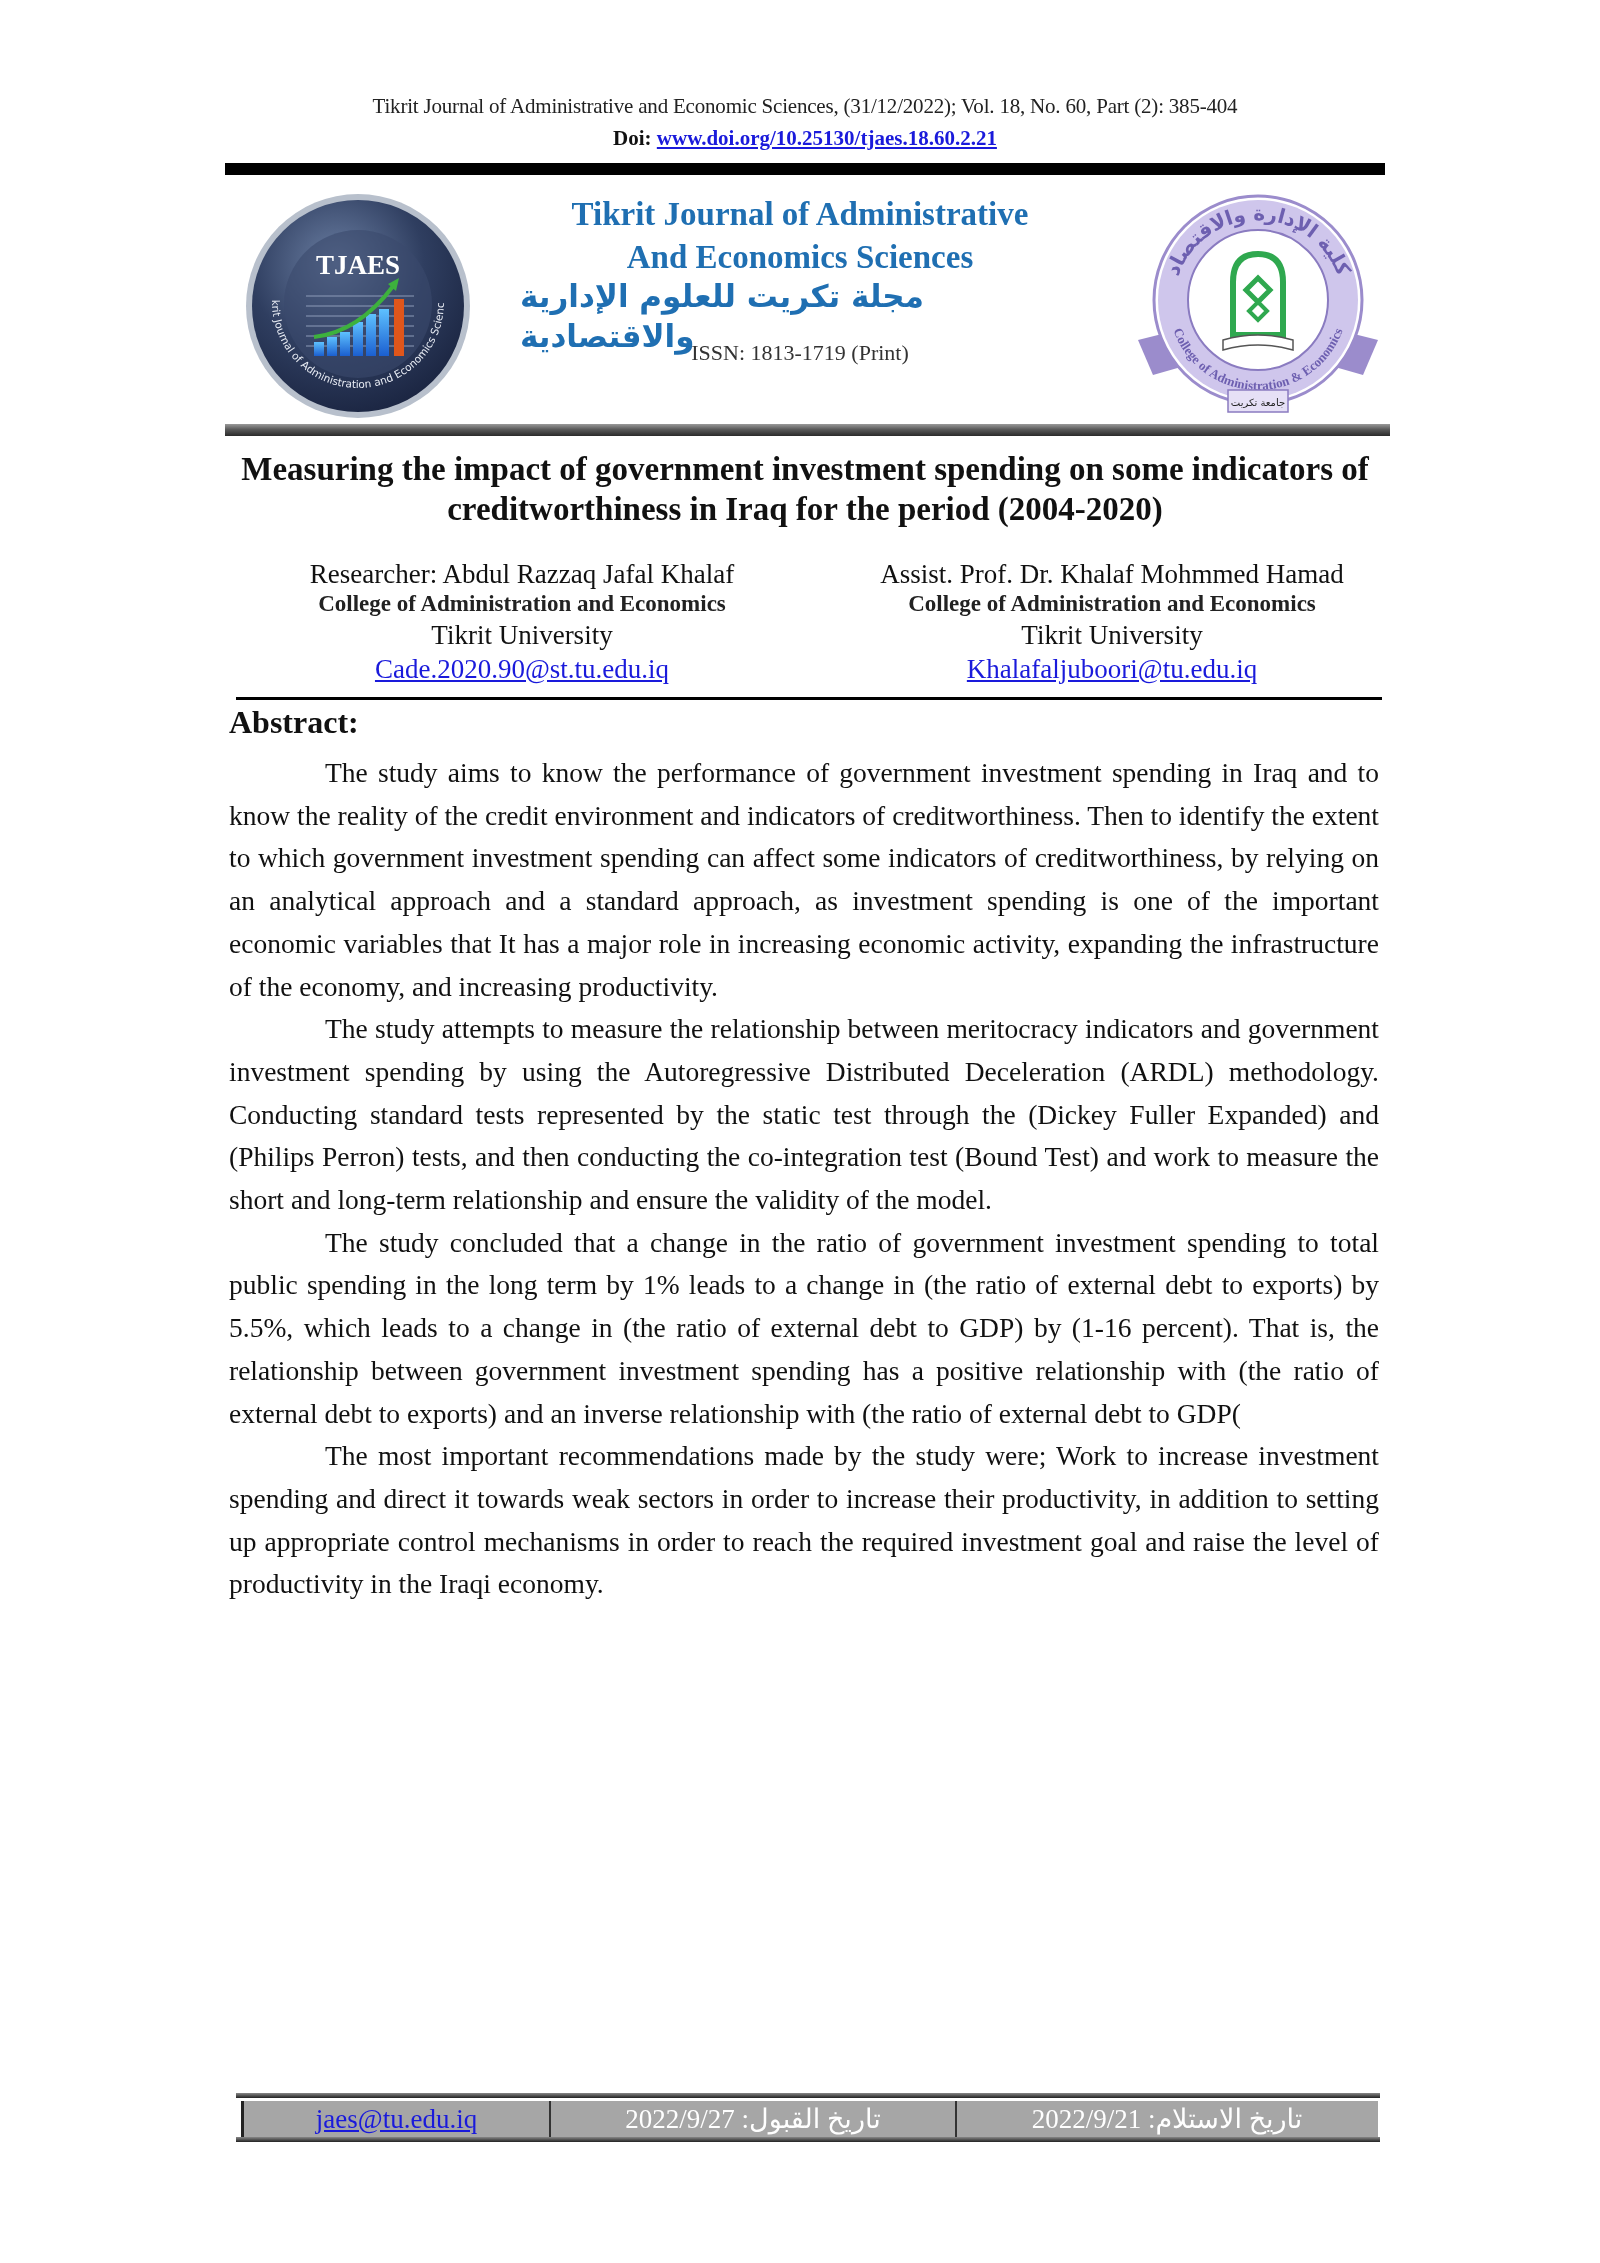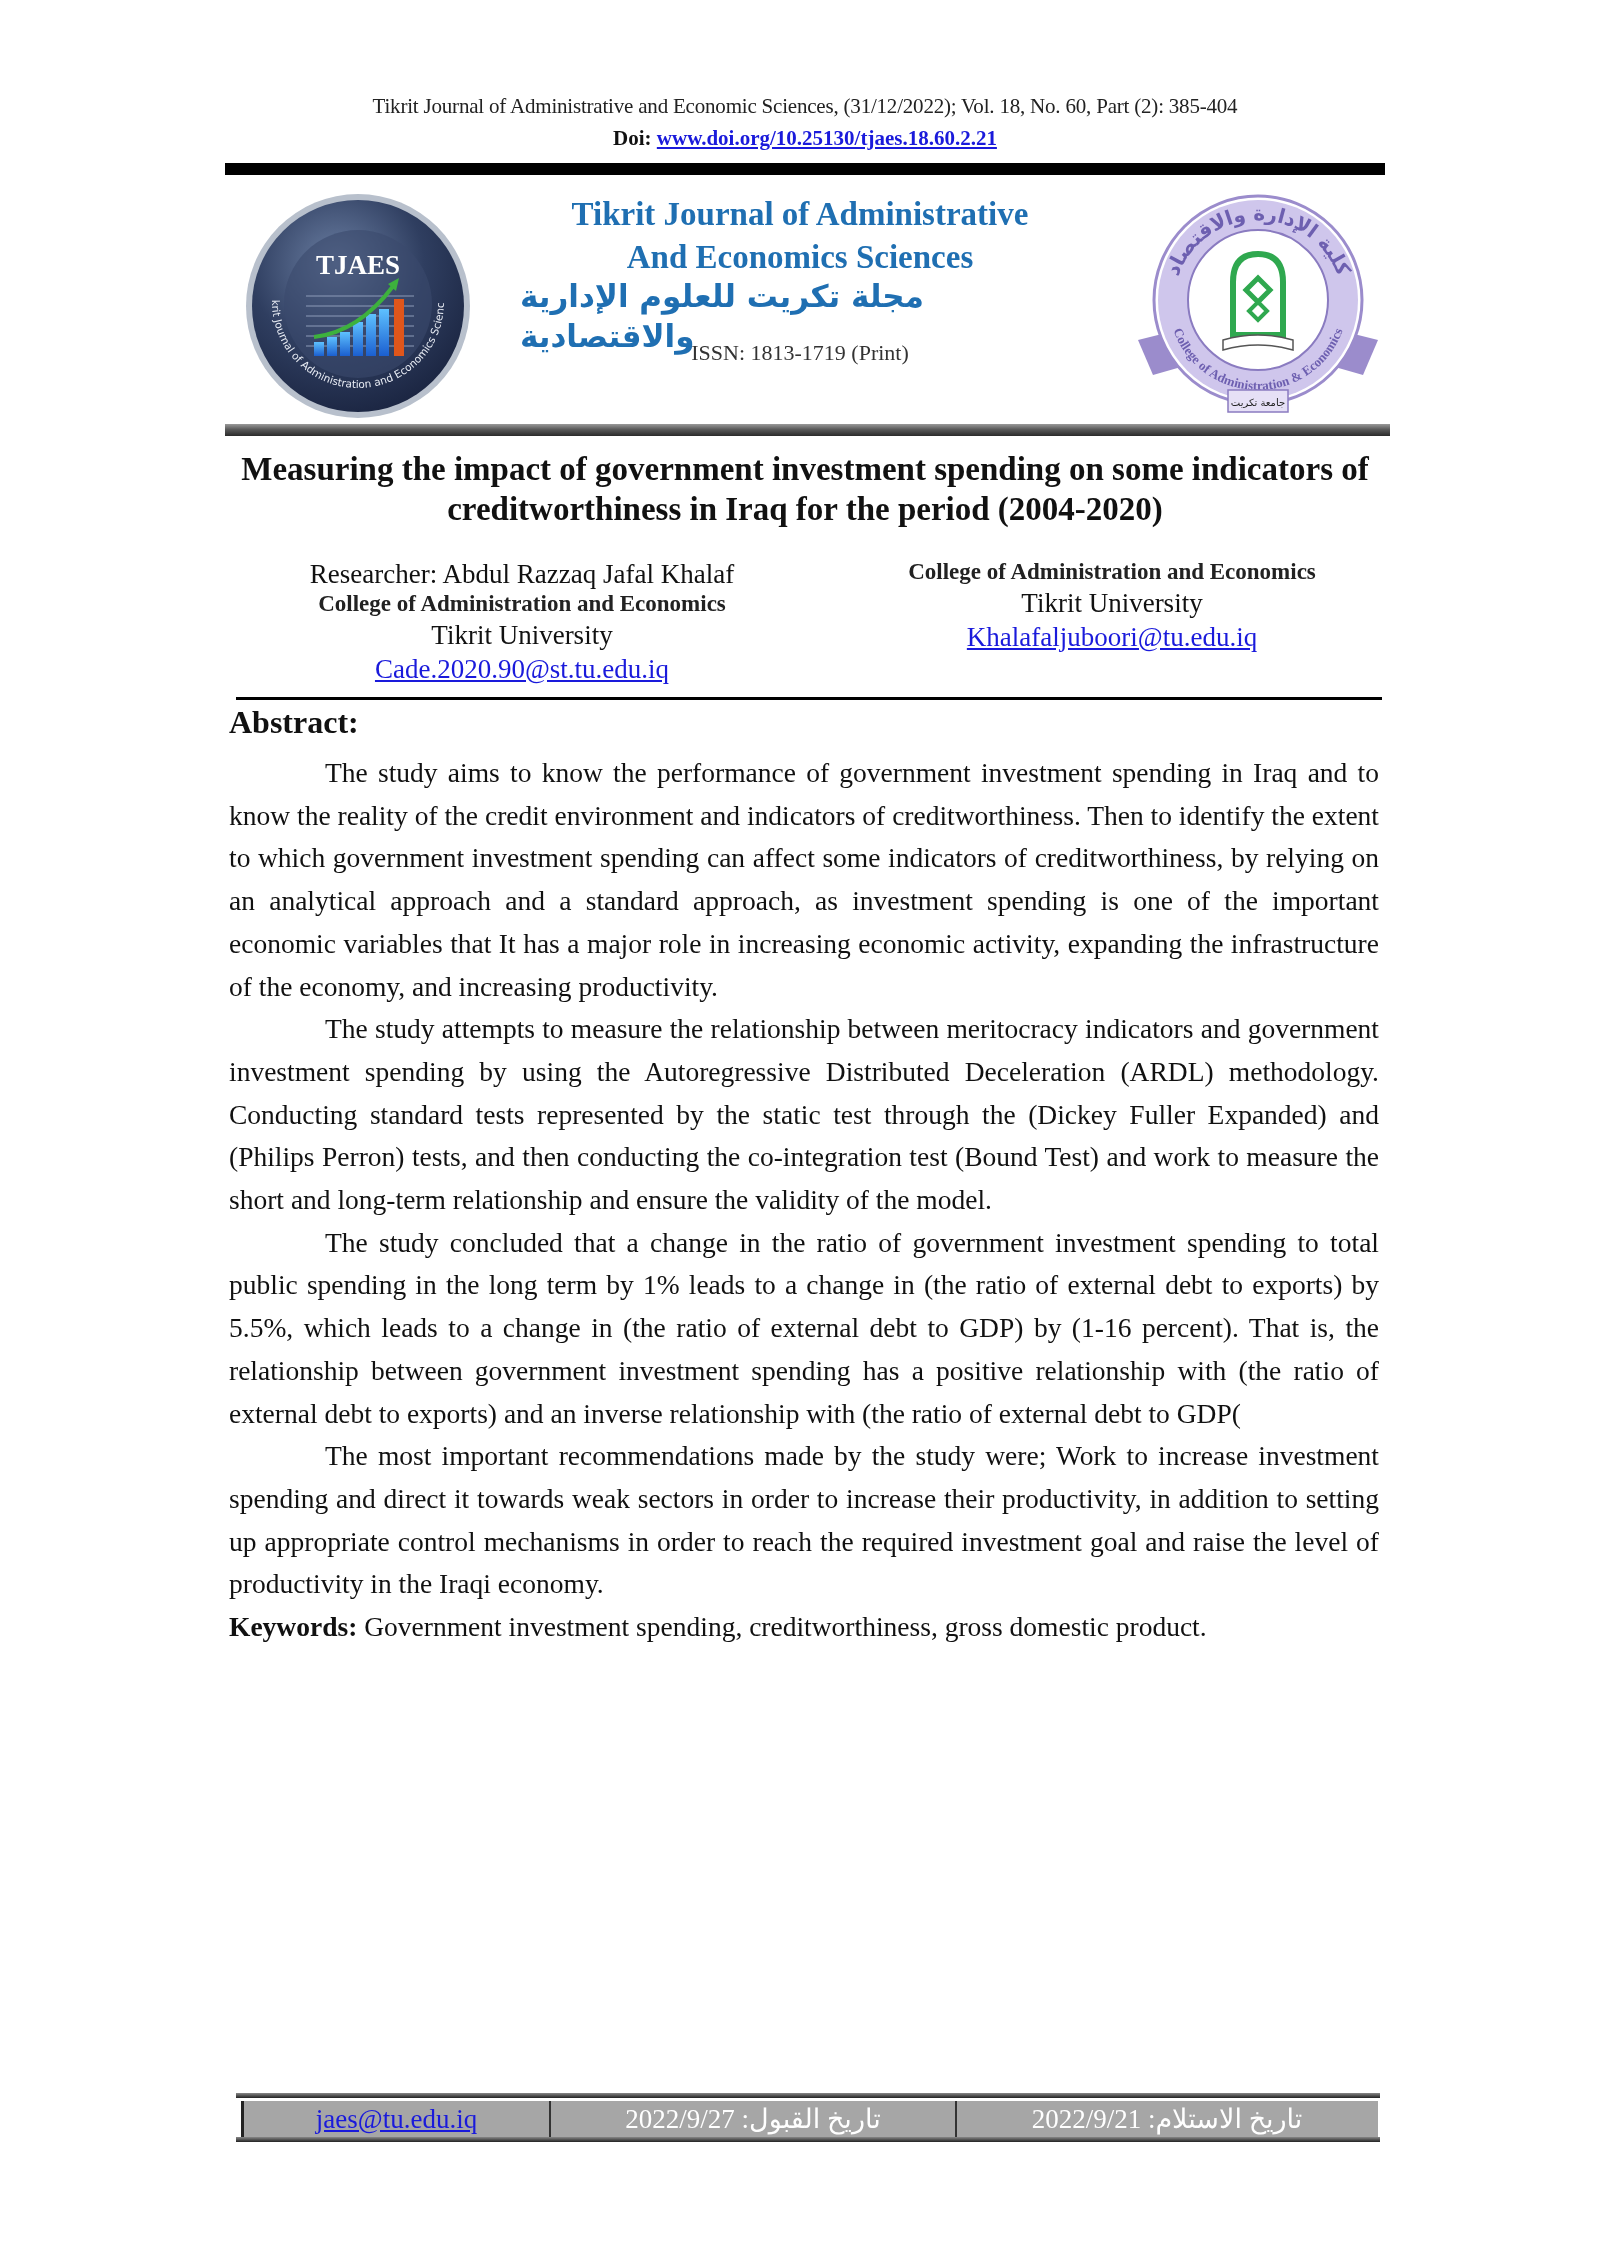--- a/index.html
+++ b/index.html
@@ -146,33 +146,33 @@
 
 <div class="abs art-title">Measuring the impact of government investment spending on some indicators of creditworthiness in Iraq for the period (2004-2020)</div>
 
 <div class="abs author author-left">
   <div class="name">Researcher: Abdul Razzaq Jafal Khalaf</div>
   <div class="aff">College of Administration and Economics</div>
   <div class="uni">Tikrit University</div>
   <a>Cade.2020.90@st.tu.edu.iq</a>
 </div>
 <div class="abs author author-right">
+  <div class="name">Assist. Prof. Dr. Khalaf Mohmmed Hamad</div>
   <div class="aff">College of Administration and Economics</div>
   <div class="uni">Tikrit University</div>
   <a>Khalafaljuboori@tu.edu.iq</a>
 </div>
 <div class="abs rule-auth"></div>
 
 <div class="abs abstract-h">Abstract:</div>
 <div class="abs abstract">
   <p>The study aims to know the performance of government investment spending in Iraq and to know the reality of the credit environment and indicators of creditworthiness. Then to identify the extent to which government investment spending can affect some indicators of creditworthiness, by relying on an analytical approach and a standard approach, as investment spending is one of the important economic variables that It has a major role in increasing economic activity, expanding the infrastructure of the economy, and increasing productivity.</p>
   <p>The study attempts to measure the relationship between meritocracy indicators and government investment spending by using the Autoregressive Distributed Deceleration (ARDL) methodology. Conducting standard tests represented by the static test through the (Dickey Fuller Expanded) and (Philips Perron) tests, and then conducting the co-integration test (Bound Test) and work to measure the short and long-term relationship and ensure the validity of the model.</p>
   <p>The study concluded that a change in the ratio of government investment spending to total public spending in the long term by 1% leads to a change in (the ratio of external debt to exports) by 5.5%, which leads to a change in (the ratio of external debt to GDP) by (1-16 percent). That is, the relationship between government investment spending has a positive relationship with (the ratio of external debt to exports) and an inverse relationship with (the ratio of external debt to GDP(</p>
   <p>The most important recommendations made by the study were; Work to increase investment spending and direct it towards weak sectors in order to increase their productivity, in addition to setting up appropriate control mechanisms in order to reach the required investment goal and raise the level of productivity in the Iraqi economy.</p>
-  <p class="kw"><b>Keywords:</b><span> Government investment spending, creditworthiness, gross domestic product.</span></p>
 </div>
 
 <div class="abs rule-foot1"></div>
 <div class="abs footer-bar">
   <div class="footer-cell fc1">
     <a>jaes@tu.edu.iq</a>
   </div>
   <div class="footer-cell fc2">تاريخ القبول: 2022/9/27</div>
   <div class="footer-cell fc3">تاريخ الاستلام: 2022/9/21</div>
 </div>

